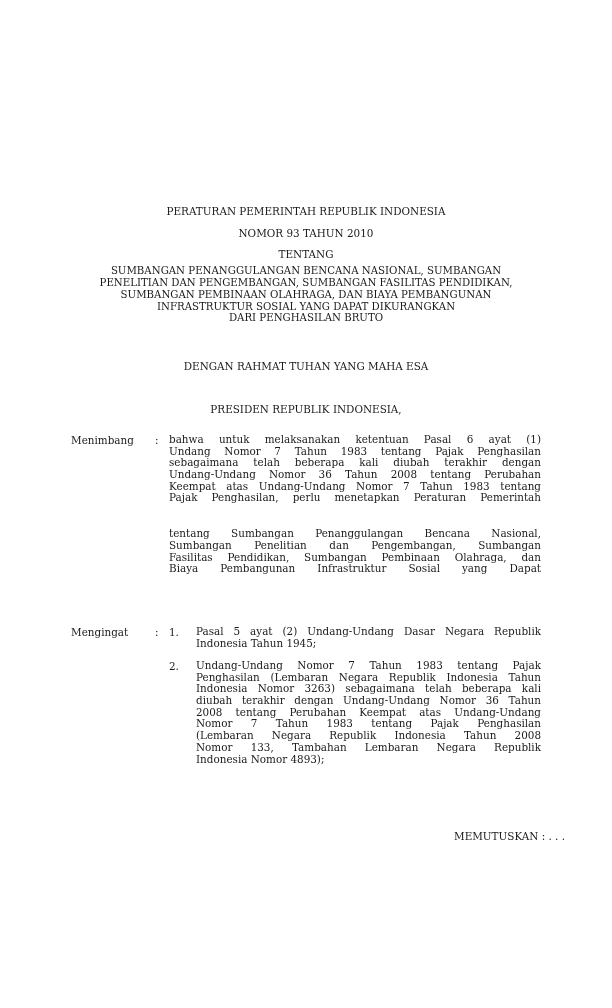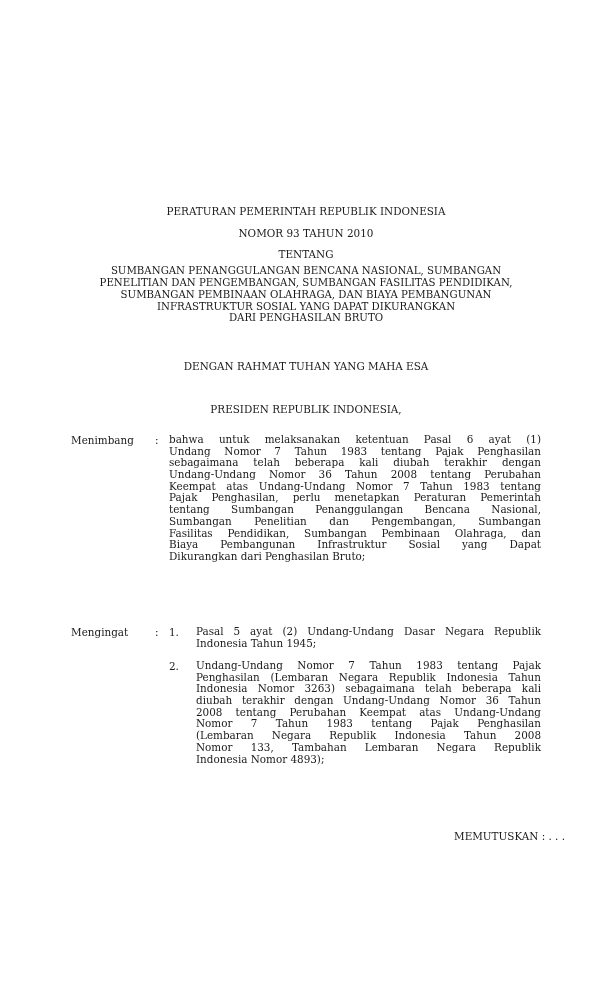--- a/index.html
+++ b/index.html
@@ -30,25 +30,24 @@
 
 <div class="lbl" style="left:71px; top:434px;">Menimbang</div>
 <div class="lbl" style="left:155px; top:434px;">:</div>
 <div class="para" style="left:169px; top:434px; width:372px;">
   <span class="ln" style="font-size: 10.4px;">bahwa untuk melaksanakan ketentuan Pasal 6 ayat (1)</span>
   <span class="ln" style="font-size: 10.4px;">Undang Nomor 7 Tahun 1983 tentang Pajak Penghasilan</span>
   <span class="ln" style="font-size: 10.4px;">sebagaimana telah beberapa kali diubah terakhir dengan</span>
   <span class="ln" style="font-size: 10.4px;">Undang-Undang Nomor 36 Tahun 2008 tentang Perubahan</span>
   <span class="ln" style="font-size: 10.4px;">Keempat atas Undang-Undang Nomor 7 Tahun 1983 tentang</span>
   <span class="ln" style="font-size: 10.4px;">Pajak Penghasilan, perlu menetapkan Peraturan Pemerintah</span>
-  <span class="ln" style="font-size: 10.4px;">tentang Sumbangan Penanggulangan Bencana Nasional,</span>
+  <span class="ln" style="font-size: 10.4px; margin-top: 24px;">tentang Sumbangan Penanggulangan Bencana Nasional,</span>
   <span class="ln" style="font-size: 10.4px;">Sumbangan Penelitian dan Pengembangan, Sumbangan</span>
   <span class="ln" style="font-size: 10.4px;">Fasilitas Pendidikan, Sumbangan Pembinaan Olahraga, dan</span>
   <span class="ln" style="font-size: 10.4px;">Biaya Pembangunan Infrastruktur Sosial yang Dapat</span>
-  <span class="ln last" style="font-size: 10.4px;">Dikurangkan dari Penghasilan Bruto;</span>
 </div>
 
 <div class="lbl" style="left:71px; top:626px;">Mengingat</div>
 <div class="lbl" style="left:155px; top:626px;">:</div>
 
 <div class="lbl" style="left:169px; top:626px;">1.</div>
 <div class="para" style="left:196px; top:626px; width:345px;">
   <span class="ln" style="font-size: 10.4px;">Pasal 5 ayat (2) Undang-Undang Dasar Negara Republik</span>
   <span class="ln last" style="font-size: 10.4px;">Indonesia Tahun 1945;</span>
 </div>

